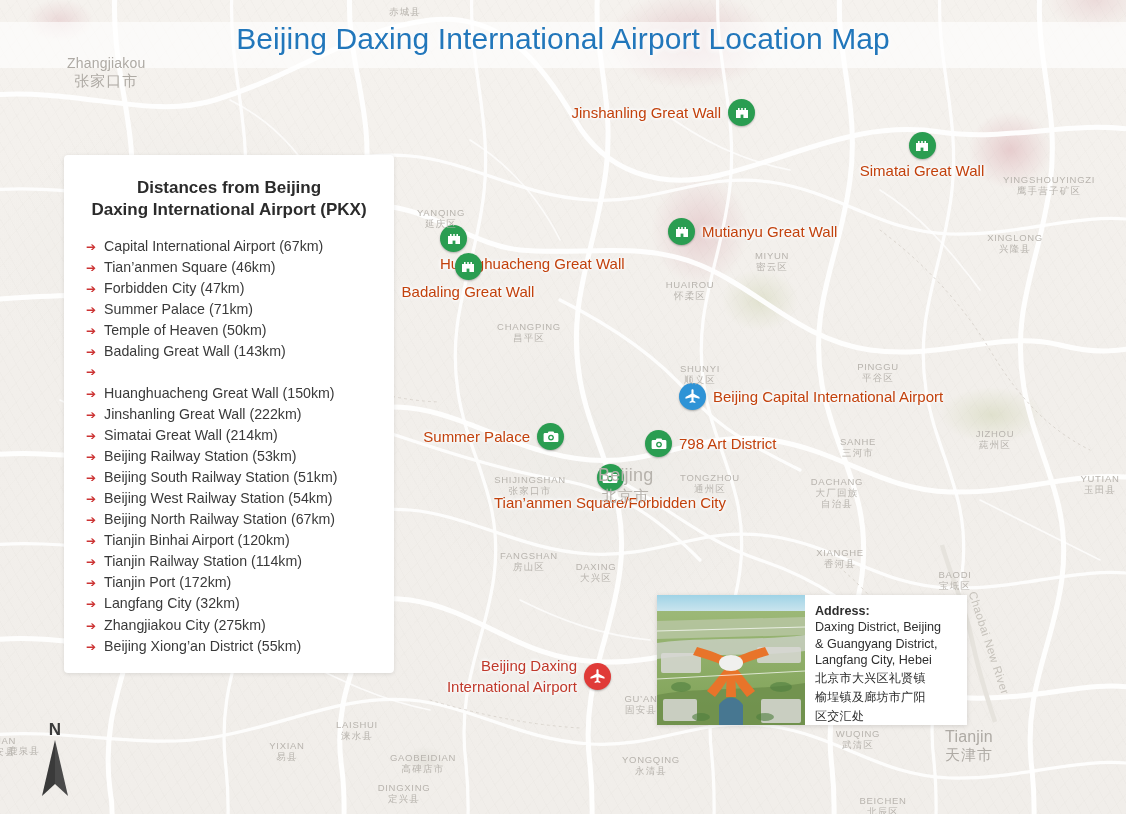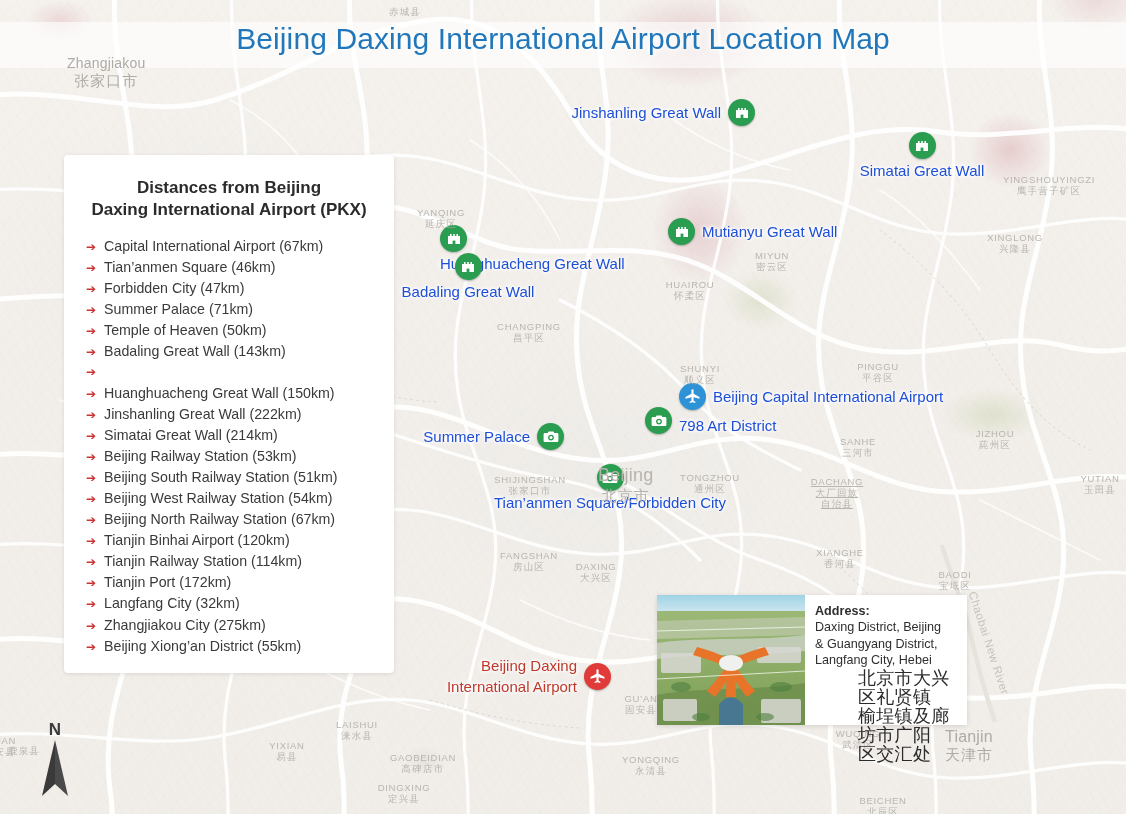--- a/index.html
+++ b/index.html
@@ -50,21 +50,21 @@
     box-shadow:0 1px 4px rgba(0,0,0,.10);}
   .legend h2{margin:0 0 14px 0;text-align:center;font-size:17px;line-height:1.32;
     font-weight:700;color:#2b2b2b;padding:0 16px;}
   .legend ul{list-style:none;margin:0;padding:0 10px 0 22px;}
   .legend li{display:flex;align-items:baseline;font-size:14.2px;color:#3a3a3a;
     line-height:20.1px;}
   .arw{color:#cc3333;font-size:12px;margin-right:8px;flex:0 0 auto;}
 
   
   .poi{position:absolute;display:flex;align-items:center;white-space:nowrap;}
-  .poi .lbl{font-size:15px;color:#1d4ed8;
+  .poi .lbl{font-size:15px;color:#c2410c;
     text-shadow:0 0 4px #fff,0 0 4px #fff,0 0 7px #fff,0 0 3px #fff;}
   .poi.red .lbl{color:#c0392b;text-align:right;line-height:21px;white-space:normal;}
   .pin{width:27px;height:27px;border-radius:50%;flex:0 0 auto;
     display:flex;align-items:center;justify-content:center;
     box-shadow:0 1px 2px rgba(0,0,0,.28);}
   .pin svg{display:block;}
   .pin.green{background:#2a9d51;}
   .pin.blue{background:#2e93d6;}
   .pin.red{background:#e03b38;}
   .pin.stack{position:relative;}
@@ -81,21 +81,21 @@
   .city .cn{display:block;font-size:15px;letter-spacing:1px;}
   .city.beijing{color:#b6b2ac;}
   .river{position:absolute;color:#c6c2bb;font-size:11.5px;letter-spacing:.5px;}
 
   
   .addr{position:absolute;left:657px;top:595px;width:310px;height:130px;
     background:#fff;display:flex;box-shadow:0 1px 5px rgba(0,0,0,.13);}
   .addr-photo{width:148px;height:130px;flex:0 0 auto;position:relative;overflow:hidden;}
   .addr-text{padding:8px 8px 6px 10px;font-size:12.6px;line-height:16.4px;color:#2e2e2e;}
   .addr-text b{font-weight:700;}
-  .addr-cn{font-size:18px;line-height:19px;color:#2b2b2b;letter-spacing:.3px;margin-left:43px;}
+  .addr-cn{font-size:12px;line-height:19px;color:#2b2b2b;letter-spacing:.3px;}
 
   
   .compass{position:absolute;left:38px;top:722px;width:34px;text-align:center;}
   .compass .n{font-size:17px;font-weight:700;color:#3b3b3b;line-height:16px;}
 </style>
 </head>
 <body>
 
 <div id="stage">
 
@@ -299,21 +299,21 @@
       <div class="poi" style="left: 264px; width: 300px; justify-content: flex-end; top: 423px;">
         <span class="lbl" style="margin-right: 7px;">Summer Palace</span>
         <span class="pin green" style="background: rgb(42, 157, 81);">
           <svg width="16" height="16" viewBox="0 0 16 16">
             <path fill="#fff" d="M5.6 2.6h4.8l.9 1.5H14c.8 0 1.4.6 1.4 1.4v6.2c0 .8-.6 1.4-1.4 1.4H2c-.8 0-1.4-.6-1.4-1.4V5.5c0-.8.6-1.4 1.4-1.4h2.7l.9-1.5z"></path>
             <circle cx="8" cy="8.6" r="2.9" fill="#2a9d51"></circle>
             <circle cx="8" cy="8.6" r="1.5" fill="#fff"></circle>
           </svg>
         </span>
       </div>
-      <div class="poi" style="left: 645px; top: 407px; align-items: flex-end;">
+      <div class="poi" style="left: 645px; top: 430px;">
         <span class="pin green" style="background: rgb(42, 157, 81);">
           <svg width="16" height="16" viewBox="0 0 16 16">
             <path fill="#fff" d="M5.6 2.6h4.8l.9 1.5H14c.8 0 1.4.6 1.4 1.4v6.2c0 .8-.6 1.4-1.4 1.4H2c-.8 0-1.4-.6-1.4-1.4V5.5c0-.8.6-1.4 1.4-1.4h2.7l.9-1.5z"></path>
             <circle cx="8" cy="8.6" r="2.9" fill="#2a9d51"></circle>
             <circle cx="8" cy="8.6" r="1.5" fill="#fff"></circle>
           </svg>
         </span>
         <span class="lbl" style="margin-left: 7px;">798 Art District</span>
       </div>
       <div class="poi" style="flex-direction: column; align-items: center; left: 460px; width: 300px; top: 464px;">
@@ -337,21 +337,21 @@
     </div>
 
   <div id="basemap-labels">
       <div class="dist" style="left: 441px; top: 207px; transform: translateX(-50%);"><span>YANQING</span><span class="cn">延庆区</span></div>
       <div class="dist" style="left: 529px; top: 321px; transform: translateX(-50%);"><span>CHANGPING</span><span class="cn">昌平区</span></div>
       <div class="dist" style="left: 690px; top: 279px; transform: translateX(-50%);"><span>HUAIROU</span><span class="cn">怀柔区</span></div>
       <div class="dist" style="left: 772px; top: 250px; transform: translateX(-50%);"><span>MIYUN</span><span class="cn">密云区</span></div>
       <div class="dist" style="left: 700px; top: 363px; transform: translateX(-50%);"><span>SHUNYI</span><span class="cn">顺义区</span></div>
       <div class="dist" style="left: 878px; top: 361px; transform: translateX(-50%);"><span>PINGGU</span><span class="cn">平谷区</span></div>
       <div class="dist" style="left: 858px; top: 436px; transform: translateX(-50%);"><span>SANHE</span><span class="cn">三河市</span></div>
-      <div class="dist" style="left: 837px; top: 476px; transform: translateX(-50%); text-decoration: underline;"><span>DACHANG</span><span class="cn">大厂回族<br>自治县</span></div>
+      <div class="dist" style="left: 837px; top: 476px; transform: translateX(-50%);"><span>DACHANG</span><span class="cn">大厂回族<br>自治县</span></div>
       <div class="dist" style="left: 995px; top: 428px; transform: translateX(-50%);"><span>JIZHOU</span><span class="cn">蒓州区</span></div>
       <div class="dist" style="left: 1100px; top: 473px; transform: translateX(-50%);"><span>YUTIAN</span><span class="cn">玉田县</span></div>
       <div class="dist" style="left: 840px; top: 547px; transform: translateX(-50%);"><span>XIANGHE</span><span class="cn">香河县</span></div>
       <div class="dist" style="left: 955px; top: 569px; transform: translateX(-50%);"><span>BAODI</span><span class="cn">宝坻区</span></div>
       <div class="dist" style="left: 858px; top: 728px; transform: translateX(-50%);"><span>WUQING</span><span class="cn">武清区</span></div>
       <div class="dist" style="left: 883px; top: 795px; transform: translateX(-50%);"><span>BEICHEN</span><span class="cn">北辰区</span></div>
       <div class="dist" style="left: 530px; top: 474px; transform: translateX(-50%);"><span>SHIJINGSHAN</span><span class="cn">张家口市</span></div>
       <div class="dist" style="left: 529px; top: 550px; transform: translateX(-50%);"><span>FANGSHAN</span><span class="cn">房山区</span></div>
       <div class="dist" style="left: 596px; top: 561px; transform: translateX(-50%);"><span>DAXING</span><span class="cn">大兴区</span></div>
       <div class="dist" style="left: 710px; top: 472px; transform: translateX(-50%);"><span>TONGZHOU</span><span class="cn">通州区</span></div>

